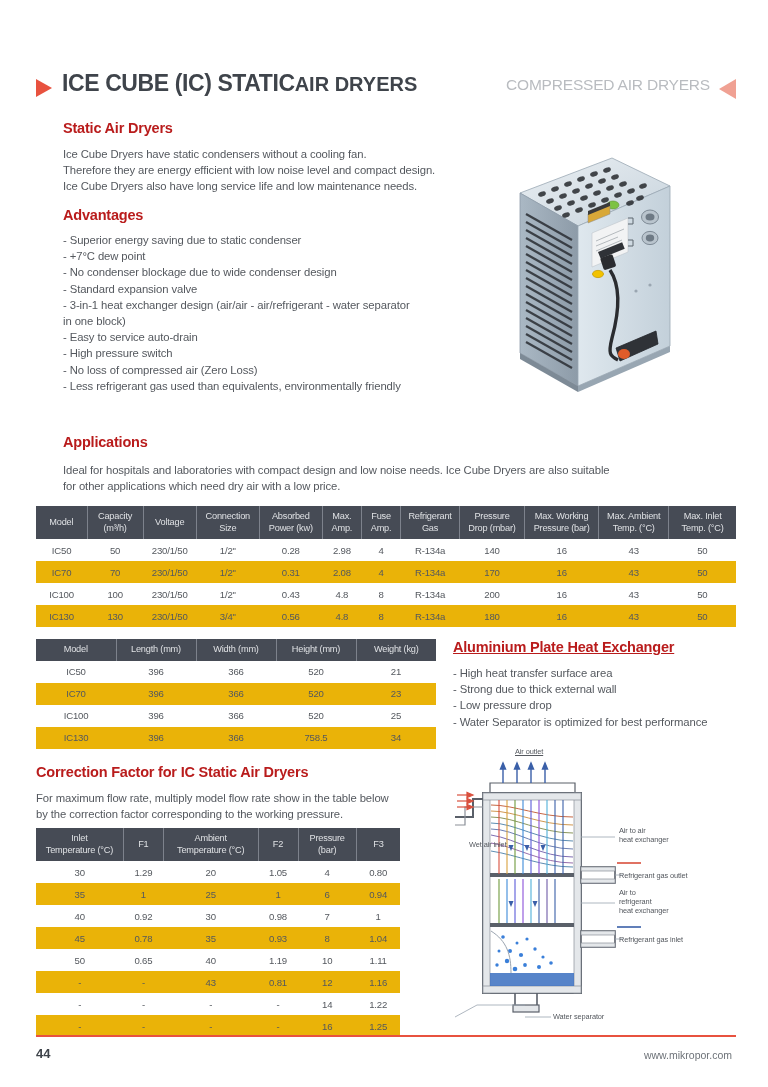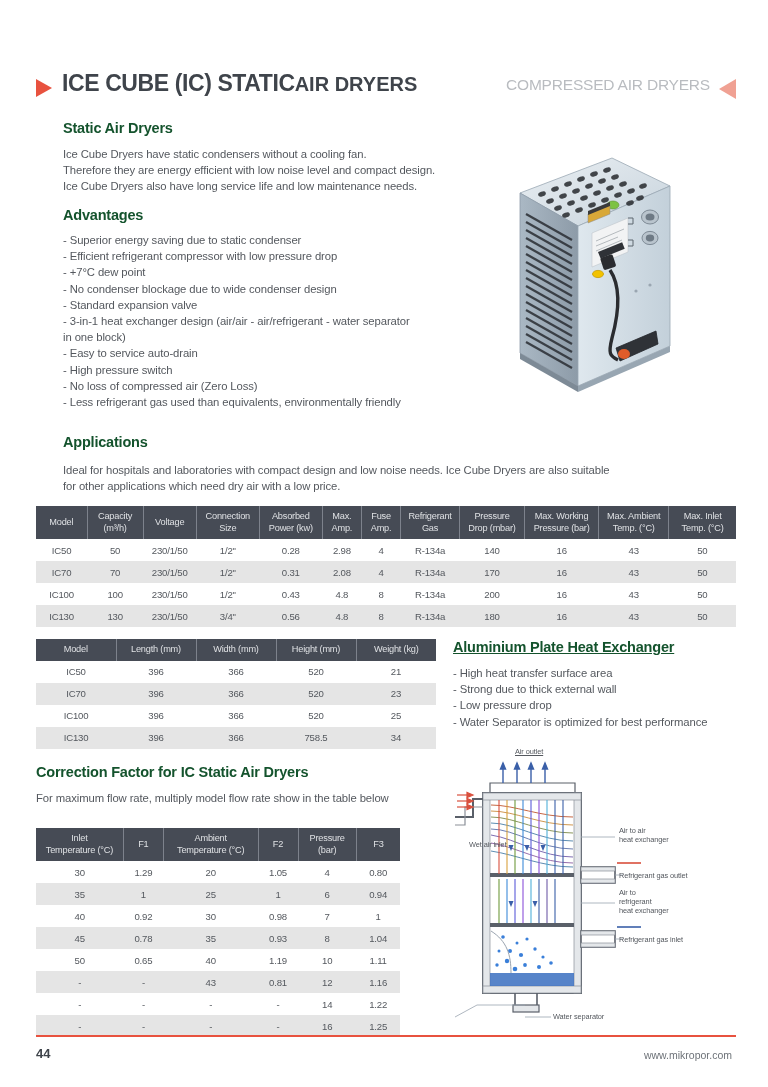--- a/index.html
+++ b/index.html
@@ -31,21 +31,21 @@
     white-space:nowrap;
   }
   .h-title .sub{font-size:20px;letter-spacing:0px;}
   .h-right{
     position:absolute;right:26px;top:6px;
     font-size:15.5px;color:#b9bcc0;letter-spacing:-0.2px;white-space:nowrap;
   }
 
   
   .sec-h{
-    color:#14532d;font-size:14.5px;font-weight:bold;letter-spacing:-0.2px;
+    color:#b91c1c;font-size:14.5px;font-weight:bold;letter-spacing:-0.2px;
     position:absolute;white-space:nowrap;
   }
   .body-txt{
     position:absolute;font-size:11.3px;line-height:16.2px;color:#54585e;
     letter-spacing:-0.1px;
   }
   .body-txt div{white-space:nowrap;}
 
   
   .photo{position:absolute;left:500px;top:148px;width:180px;height:262px;}
@@ -55,21 +55,21 @@
   table th{
     background:#464b55;color:#dfe1e4;font-weight:normal;
     font-size:9.2px;line-height:11.5px;text-align:center;
     padding:5px 2px;border-left:1px solid #7d828c;letter-spacing:-0.2px;
   }
   table th:first-child{border-left:none;}
   table td{
     font-size:9.6px;text-align:center;color:#54585e;
     padding:5.5px 2px;letter-spacing:-0.2px;
   }
-  table tr.alt td{background:#e5e5e5;}
+  table tr.alt td{background:#eab308;}
 
   
   .diagram{position:absolute;left:455px;top:755px;width:290px;height:290px;}
   .dg-label{position:absolute;font-size:7.4px;color:#54585e;line-height:9px;letter-spacing:-0.1px;}
 
   
   .foot-rule{position:absolute;left:36px;top:1035px;width:700px;height:2px;background:#e8523f;}
   .foot-page{position:absolute;left:36px;top:1046px;font-size:13px;font-weight:bold;color:#3f444b;}
   .foot-url{position:absolute;right:36px;top:1049px;font-size:10.5px;color:#6d7278;}
 </style>
@@ -90,21 +90,20 @@
   <div class="sec-h" style="left:63px;top:120px;">Static Air Dryers</div>
   <div class="body-txt" style="left:63px;top:146px;">
     <div>Ice Cube Dryers have static condensers without a cooling fan.</div>
     <div>Therefore they are energy efficient with low noise level and compact design.</div>
     <div>Ice Cube Dryers also have long service life and low maintenance needs.</div>
   </div>
 
   <div class="sec-h" style="left:63px;top:207px;">Advantages</div>
   <div class="body-txt" style="left:63px;top:232px;">
     <div>- Superior energy saving due to static condenser</div>
-    <div>- Efficient refrigerant compressor with low pressure drop</div>
     <div>- +7°C dew point</div>
     <div>- No condenser blockage due to wide condenser design</div>
     <div>- Standard expansion valve</div>
     <div>- 3-in-1 heat exchanger design (air/air - air/refrigerant - water separator</div>
     <div>   in one block)</div>
     <div>- Easy to service auto-drain</div>
     <div>- High pressure switch</div>
     <div>- No loss of compressed air (Zero Loss)</div>
     <div>- Less refrigerant gas used than equivalents, environmentally friendly</div>
   </div>
@@ -350,20 +349,21 @@
   <div class="body-txt" style="left:453px;top:665px;">
     <div>- High heat transfer surface area</div>
     <div>- Strong due to thick external wall</div>
     <div>- Low pressure drop</div>
     <div>- Water Separator is optimized for best performance</div>
   </div>
 
   <div class="sec-h" style="left:36px;top:764px;">Correction Factor for IC Static Air Dryers</div>
   <div class="body-txt" style="left:36px;top:790px;">
     <div>For maximum flow rate, multiply model flow rate show in the table below</div>
+    <div>by the correction factor corresponding to the working pressure.</div>
   </div>
 
   <table id="corr-table" style="left:36px;top:828px;width:364px;">
     <thead>
         <tr>
           <th style="width: 24%;">Inlet<br>Temperature (°C)</th>
           <th style="width: 11%;">F1</th>
           <th style="width: 26%;">Ambient<br>Temperature (°C)</th>
           <th style="width: 11%;">F2</th>
           <th style="width: 16%;">Pressure<br>(bar)</th>

